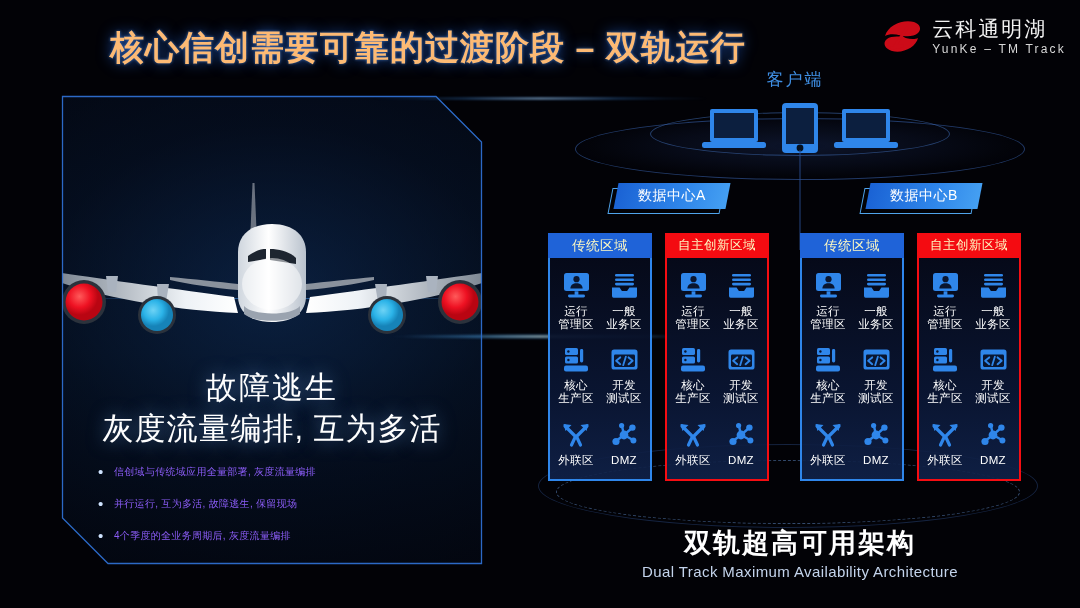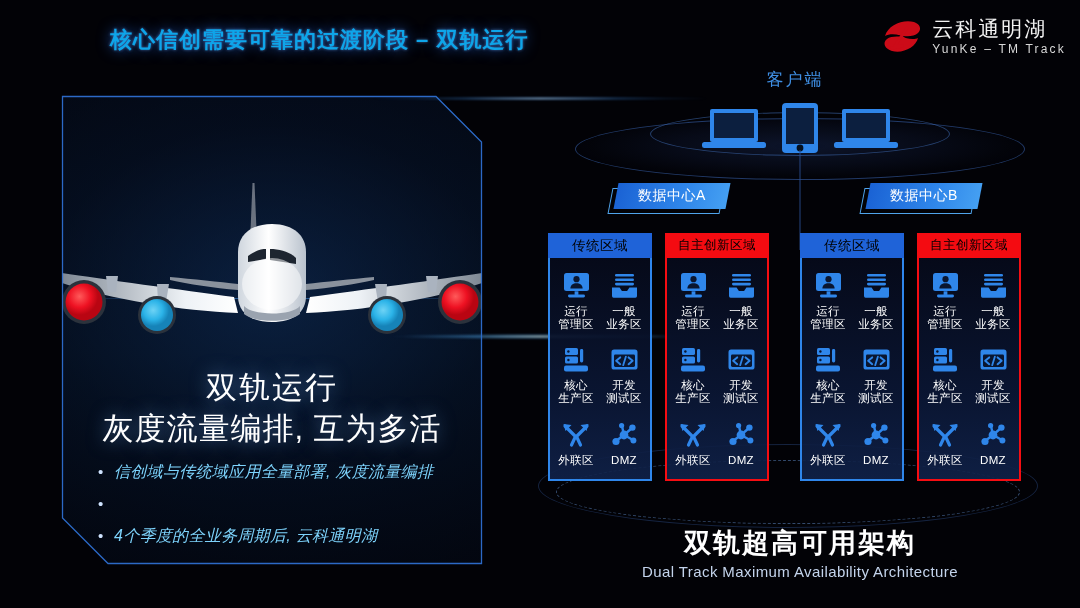--- a/index.html
+++ b/index.html
@@ -10,22 +10,22 @@
   }
   #slide {
     position: relative; width: 1080px; height: 608px;
     background: #020206;
     overflow: hidden;
   }
 
   
   .title {
     position: absolute; left: 110px; top: 25px;
-    font-size: 22px; font-weight: bold; letter-spacing: 1px;
-    color: #0ea5e9;
+    font-size: 34px; font-weight: bold; letter-spacing: 1px;
+    color: #fdba74;
     text-shadow: 0 0 14px rgba(40,110,230,.75), 0 0 3px rgba(120,180,255,.6);
     white-space: nowrap;
   }
   .logo { position: absolute; right: 14px; top: 16px; display: flex; align-items: center; gap: 9px; }
   .logo-mark { width: 42px; height: 42px; position: relative; }
   .logo-mark svg { display: block; }
   .logo-text { line-height: 1.05; }
   .logo-cn { font-size: 21px; color: #f2f2f2; letter-spacing: 2px; font-weight: 500; }
   .logo-en { font-size: 12px; color: #d8d8d8; letter-spacing: 2.2px; margin-top: 3px; }
 
@@ -71,23 +71,22 @@
     position: absolute; left: 52px; top: 408px; width: 440px; text-align: center;
     font-size: 31px; color: #ffffff; letter-spacing: 1px;
     text-shadow: 0 0 18px rgba(120,180,255,.55);
   }
   .bullets { position: absolute; left: 98px; top: 462px; width: 390px; }
   .bullet { display: flex; align-items: flex-start; gap: 8px; margin-bottom: 13px; }
   .bullet .dot {
     color: #cfe3ff; font-size: 15px; line-height: 19px; flex: none; width: 8px;
   }
   .bullet .btxt {
-    font-size: 16px; color: #7dd3fc; line-height: 19px; white-space: nowrap;
+    font-size: 10px; color: #8b5cf6; line-height: 19px; white-space: nowrap;
     letter-spacing: .3px;
-    font-style: italic;
   }
 
   
   .client-label {
     position: absolute; left: 735px; top: 68px; width: 120px; text-align: center;
     font-size: 17px; color: #3f8fe4; letter-spacing: 2px;
   }
   .disc-top {
     position: absolute; left: 575px; top: 118px; width: 450px; height: 62px;
     border: 1px solid rgba(58,102,180,.55); border-radius: 50%;
@@ -120,21 +119,21 @@
 
   .connector { position: absolute; left: 540px; top: 150px; width: 520px; height: 100px; }
   .connector svg { display: block; }
 
   .zone {
     position: absolute; top: 233px; width: 104px; height: 248px;
     display: flex; flex-direction: column;
   }
   .zone .zhead {
     height: 25px; flex: none; display: flex; align-items: center; justify-content: center;
-    font-size: 13.5px; letter-spacing: .5px; color: #000000; white-space: nowrap;
+    font-size: 13.5px; letter-spacing: .5px; color: #fef9c3; white-space: nowrap;
   }
   .zone .zbody {
     flex: 1; border: 2px solid; border-top: none;
     background: linear-gradient(180deg, rgba(6,10,26,.95) 0%, rgba(10,22,52,.92) 60%, rgba(16,34,74,.9) 100%);
     display: grid; grid-template-columns: 1fr 1fr; align-content: space-around;
     padding: 6px 2px 4px;
   }
   .zone.trad .zhead { background: #1f63d8; }
   .zone.trad .zbody { border-color: #2f86ea; }
   .zone.xc .zhead { background: #f40b11; }
@@ -271,34 +270,35 @@
       </g>
     </svg>
   </div>
 
   <div class="panel-border">
     <svg width="420" height="468" viewBox="0 0 420 468" fill="none">
       <path d="M0.5 0.5 H374 L419.5 46 V422 L419.5 467.5 H46 L0.5 422 Z" stroke="#2e6fd0" stroke-width="1.3" fill="none" opacity=".95"></path>
     </svg>
   </div>
 
-  <div class="panel-h1">双轨运行</div>
+  <div class="panel-h1">故障逃生</div>
   <div class="panel-h2">灰度流量编排, 互为多活</div>
 
   <div class="bullets">
     <div class="bullet">
       <span class="dot">•</span>
       <span class="btxt">信创域与传统域应用全量部署, 灰度流量编排</span>
     </div>
     <div class="bullet">
       <span class="dot">•</span>
+      <span class="btxt">并行运行, 互为多活, 故障逃生, 保留现场</span>
     </div>
     <div class="bullet">
       <span class="dot">•</span>
-      <span class="btxt">4个季度的全业务周期后, 云科通明湖</span>
+      <span class="btxt">4个季度的全业务周期后, 灰度流量编排</span>
     </div>
   </div>
 
   <div class="client-label">客户端</div>
 
   <div class="disc-top"></div>
   <div class="disc-top2"></div>
 
   <div class="devices">
     <svg width="200" height="52" viewBox="0 0 200 52">

